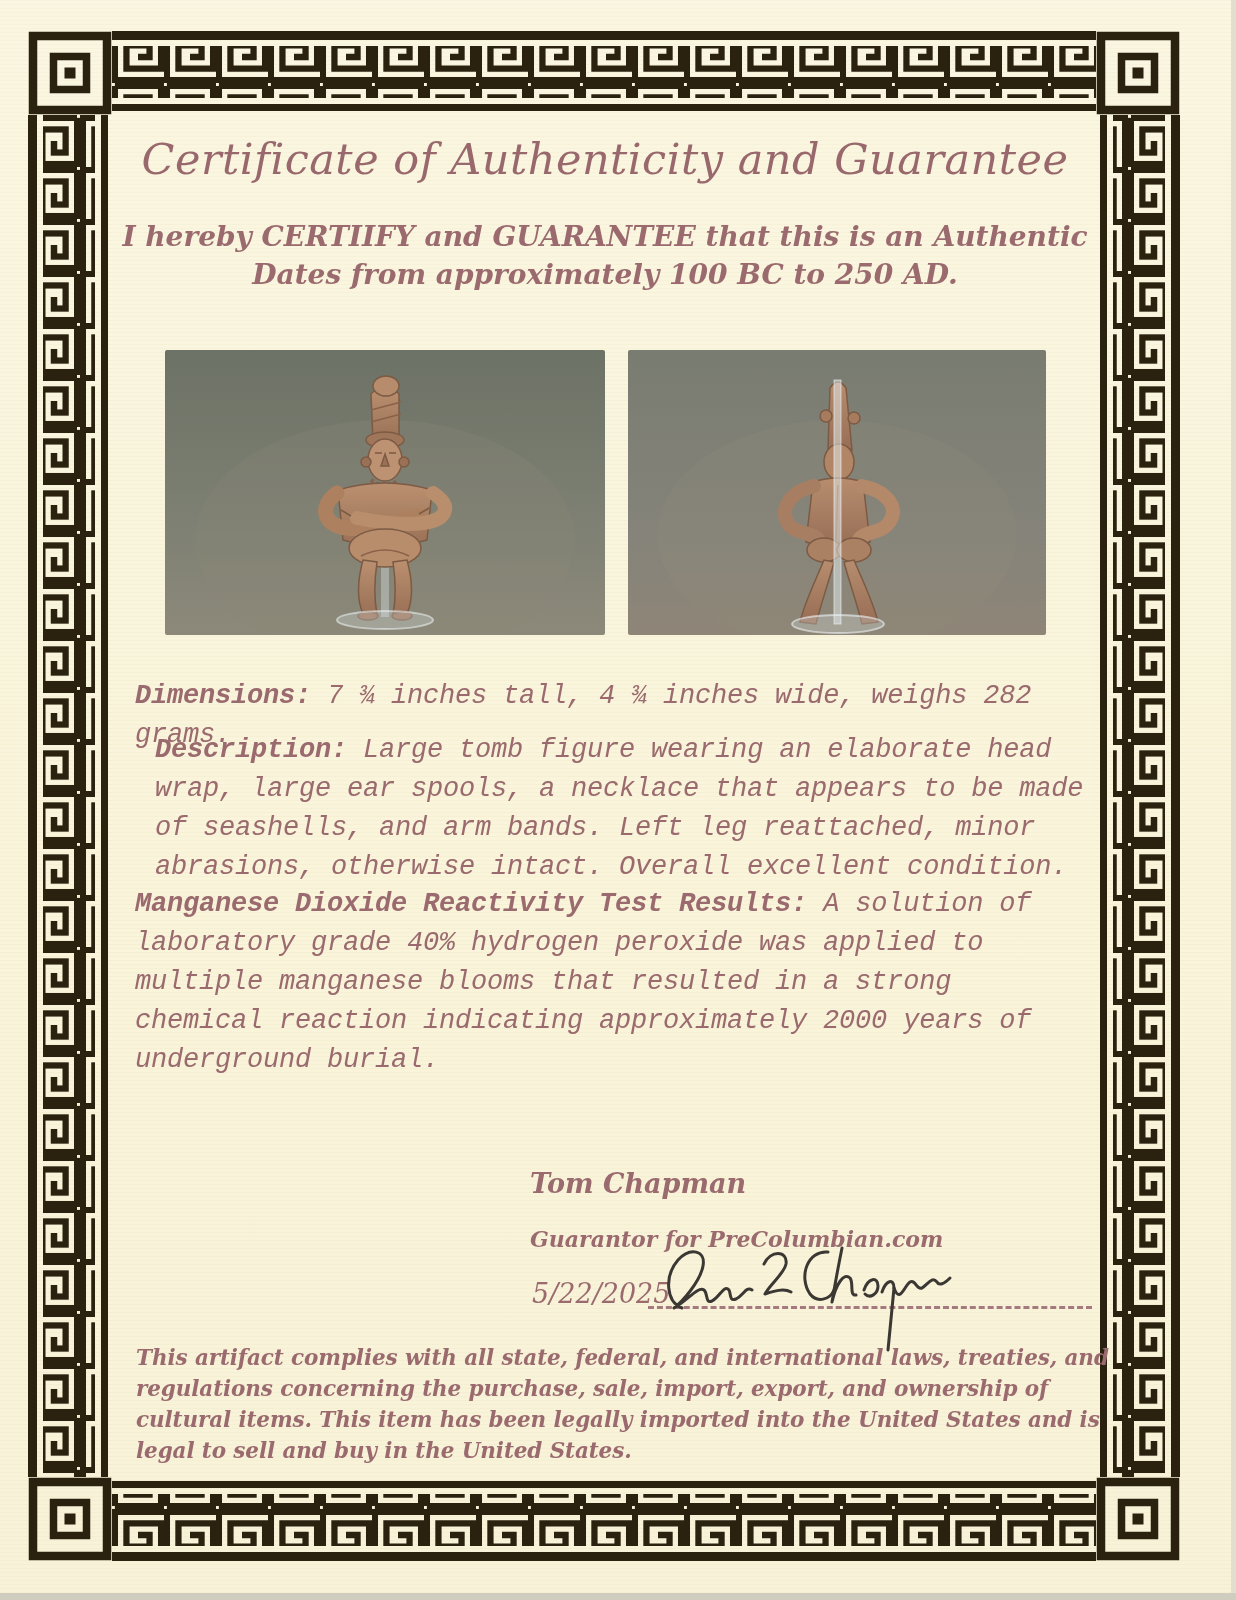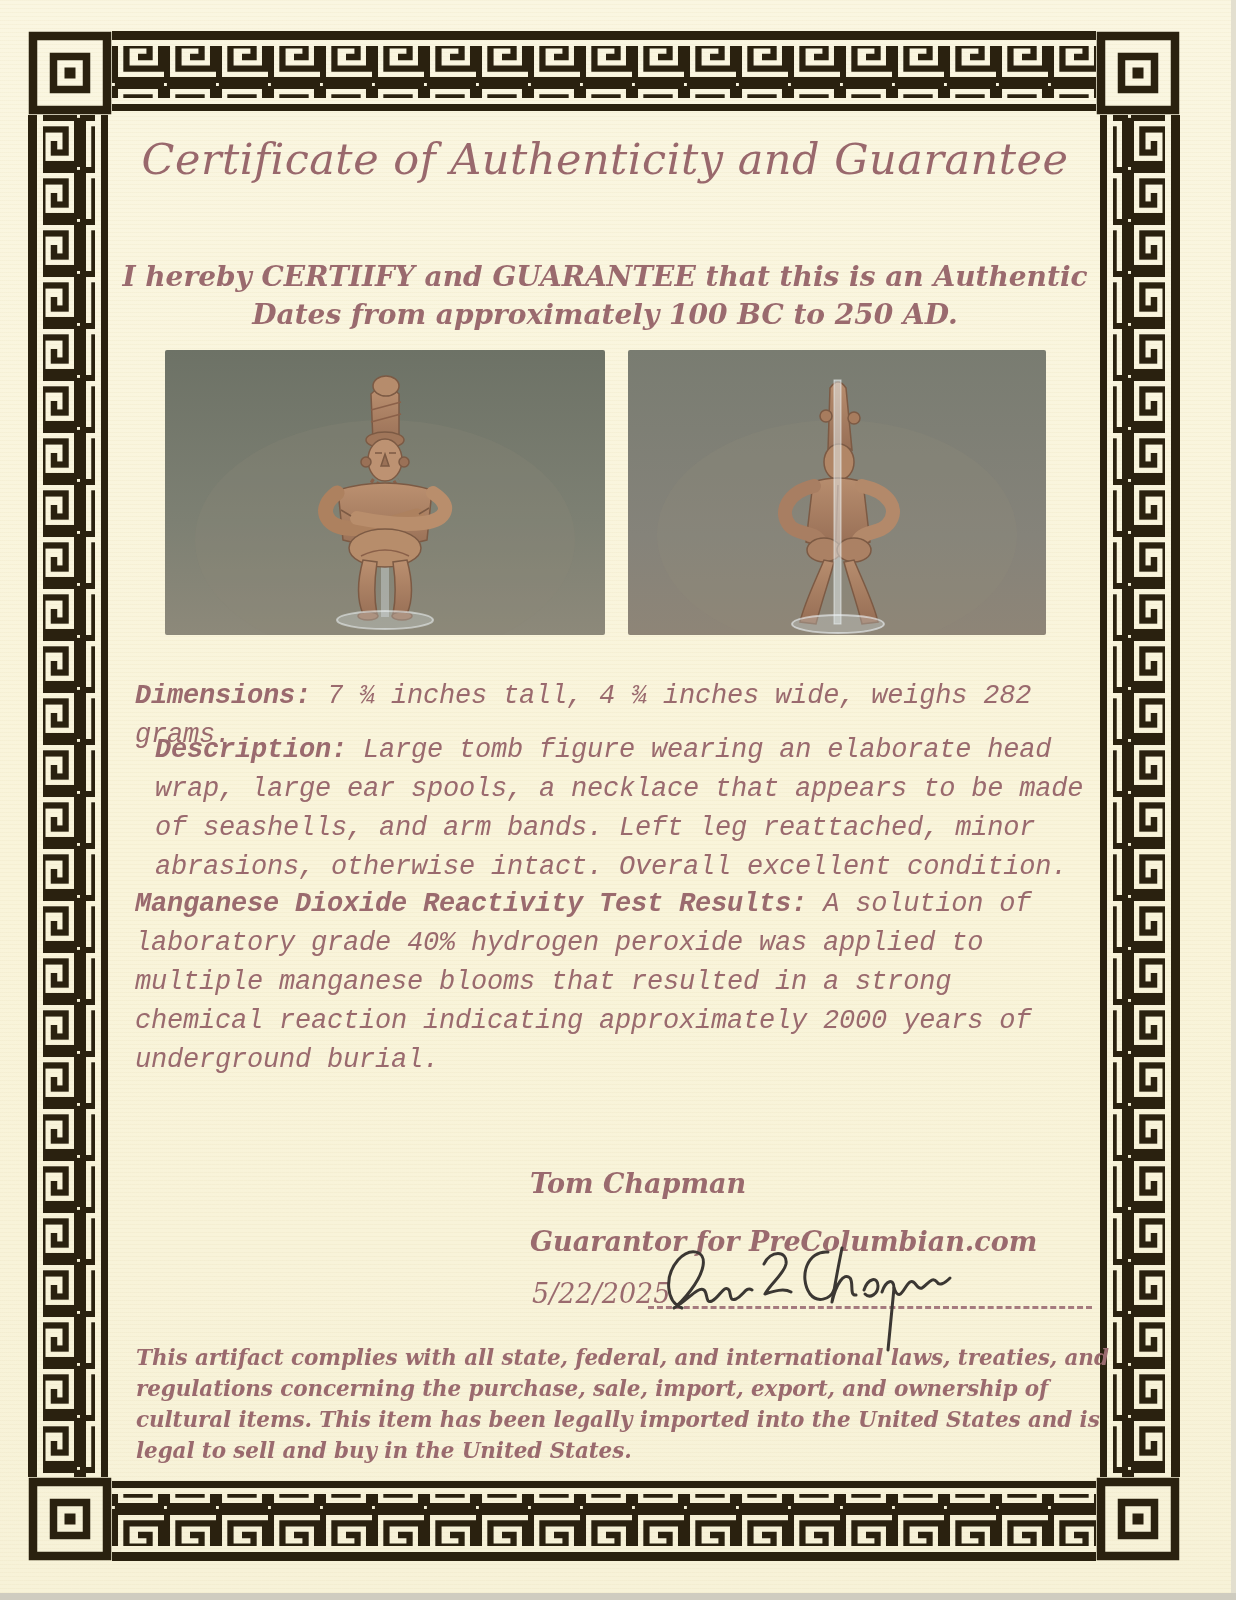--- a/index.html
+++ b/index.html
@@ -18,39 +18,39 @@
   .strip,.corner{position:absolute;}
   .flipY{transform:scaleY(-1);}
   .flipX{transform:scaleX(-1);}
 
   .title{
     position:absolute;left:30px;top:134px;width:1150px;text-align:center;
     font-size:43px;letter-spacing:.5px;color:#99686c;white-space:nowrap;
   }
   .statement{
     position:absolute;left:60px;top:218px;width:1090px;text-align:center;
-    font-size:28px;font-weight:bold;line-height:38px;color:#9a6a6e;margin-top:40px;
+    font-size:28px;font-weight:bold;line-height:38px;color:#9a6a6e;
   }
   .photo{position:absolute;top:350px;height:285px;border-radius:2px;overflow:hidden;}
   .photo svg{display:block;}
   .photo-left{left:165px;width:440px;}
   .photo-right{left:628px;width:418px;}
 
   .para{
     position:absolute;left:135px;width:952px;
     font-size:27px;line-height:39px;letter-spacing:-0.2px;font-family:Liberation Mono, monospace;
   }
   .para b{font-weight:bold;}
   .p-dimensions{top:650px;}
   .p-description{top:704px;margin-left:20px;}
   .p-manganese{top:858px;}
   .p-provenance{top:1010px;}
 
   .sig-name{position:absolute;left:530px;top:1168px;font-size:27px;font-weight:bold;}
-  .sig-role{position:absolute;left:530px;top:1226px;font-size:27px;font-weight:bold;}
+  .sig-role{position:absolute;left:530px;top:1226px;font-size:22px;font-weight:bold;}
   .sig-date{position:absolute;left:532px;top:1278px;font-size:27px;}
   .sig-dashes{
     position:absolute;left:648px;top:1276px;width:444px;height:30px;
     border-bottom:3px dashed #a57a7e;
   }
   .sig-script{position:absolute;left:652px;top:1222px;width:310px;height:150px;}
 
   .legal{
     position:absolute;left:136px;top:1320px;width:980px;
     font-size:21.5px;line-height:31px;font-weight:bold;letter-spacing:-0.1px;

